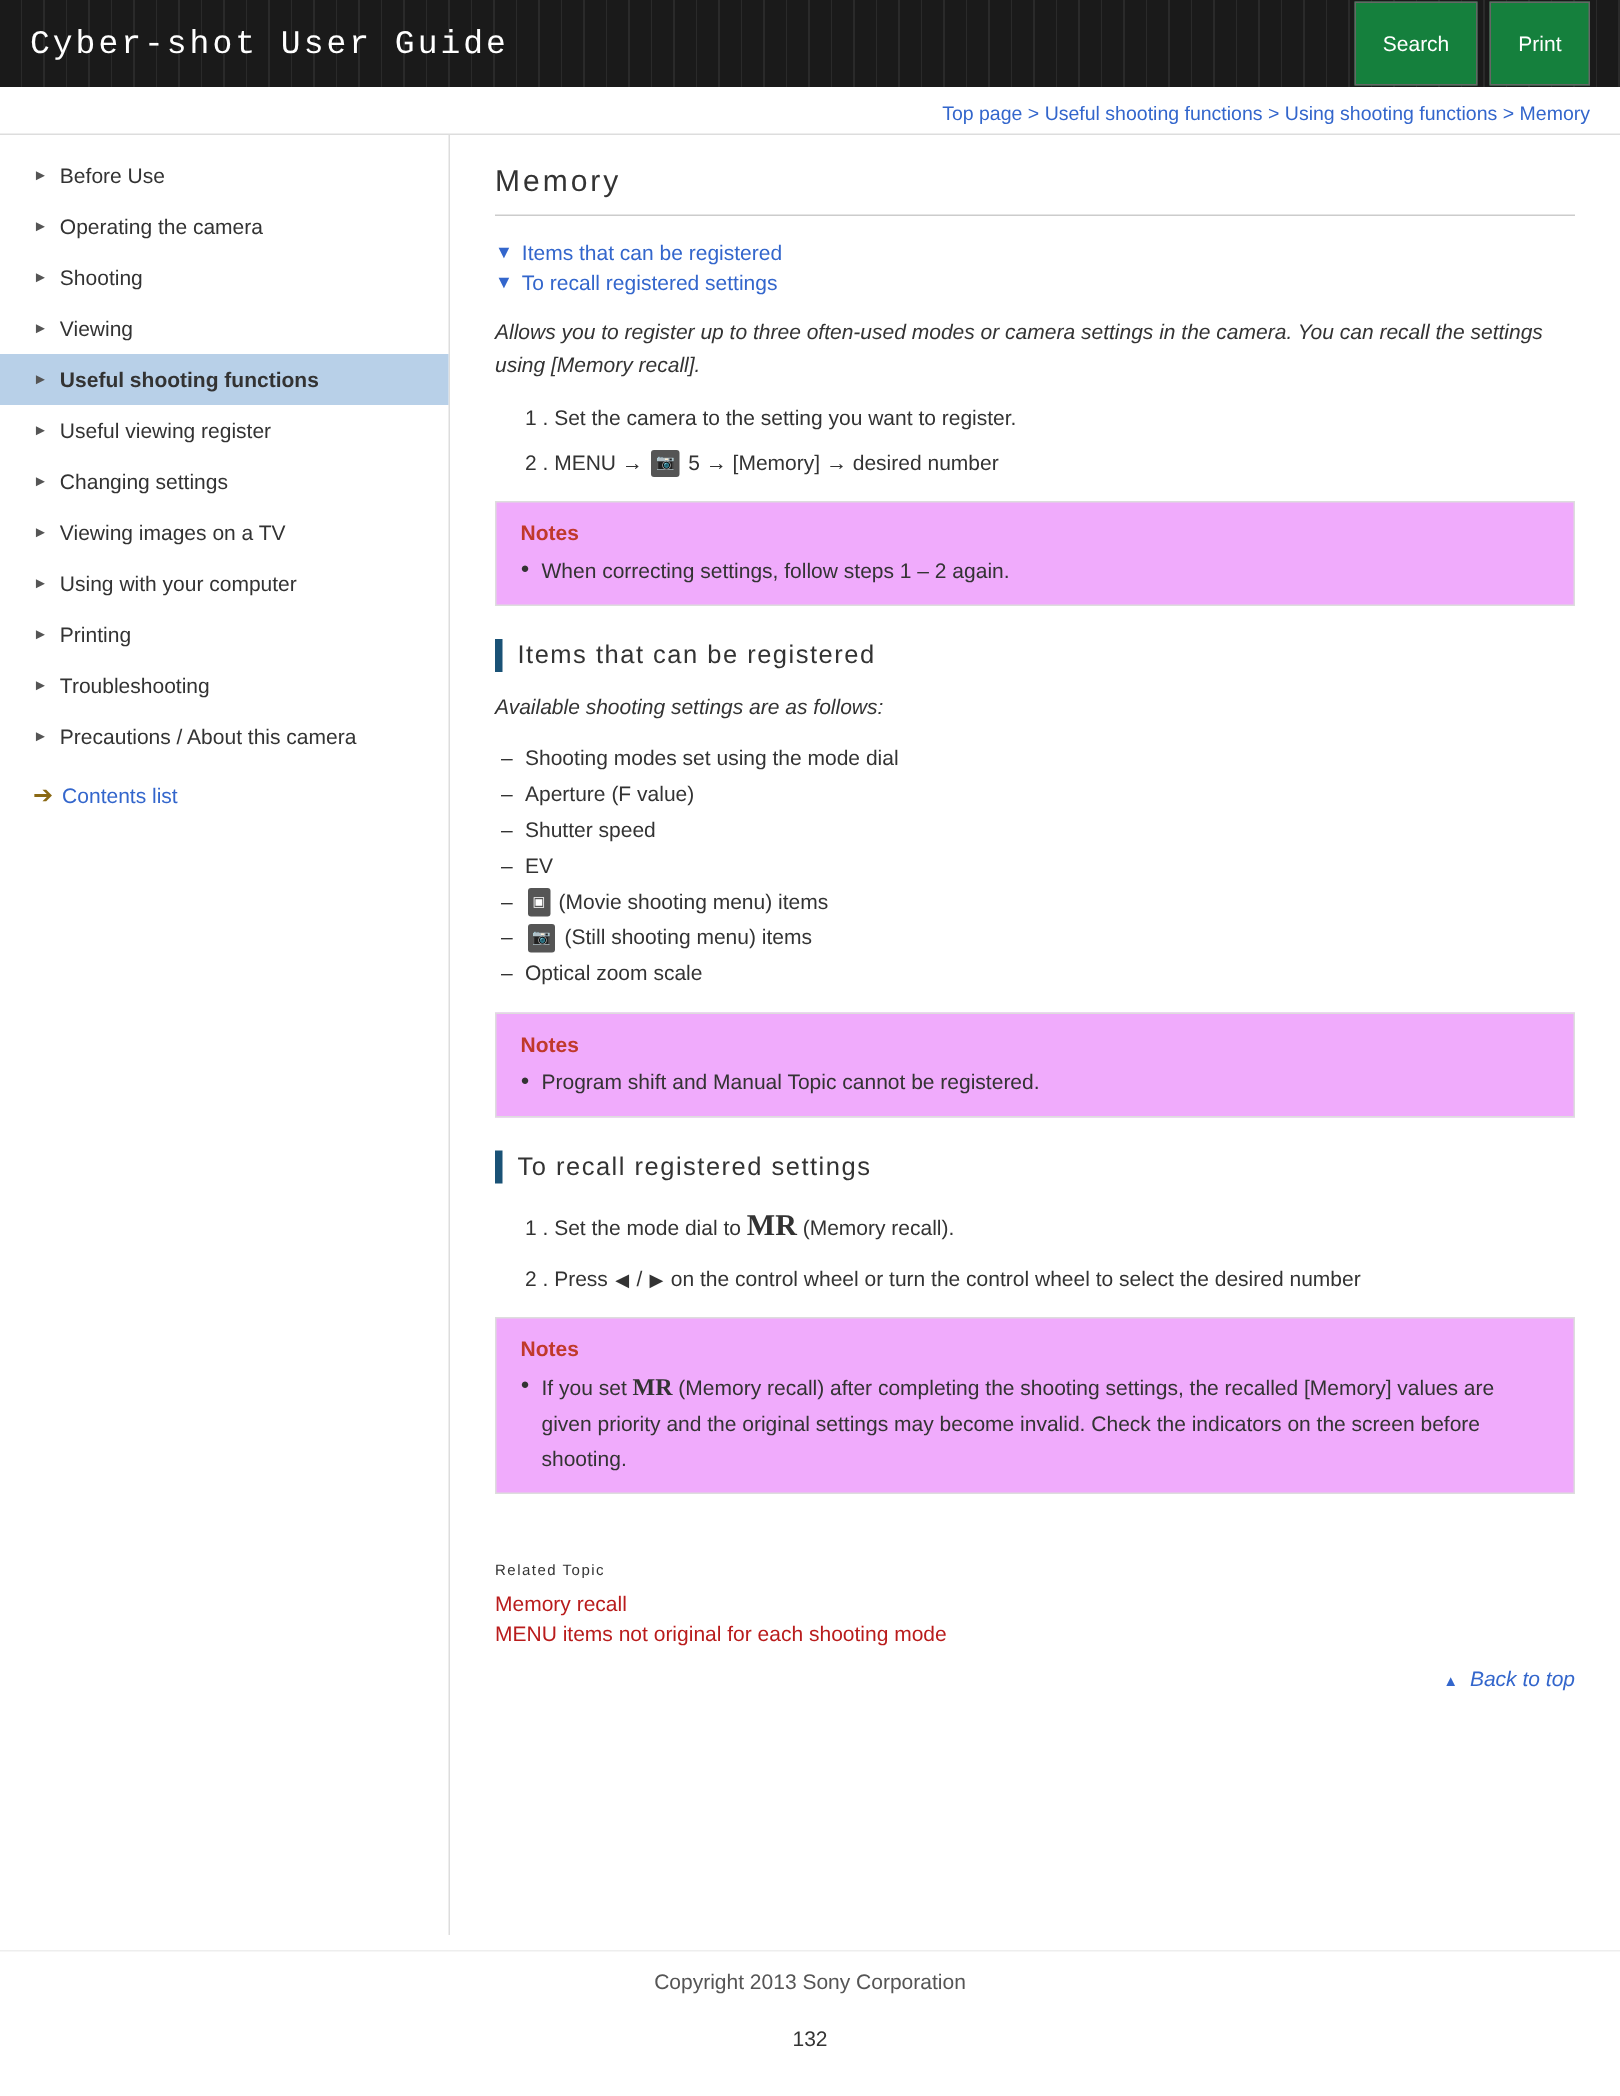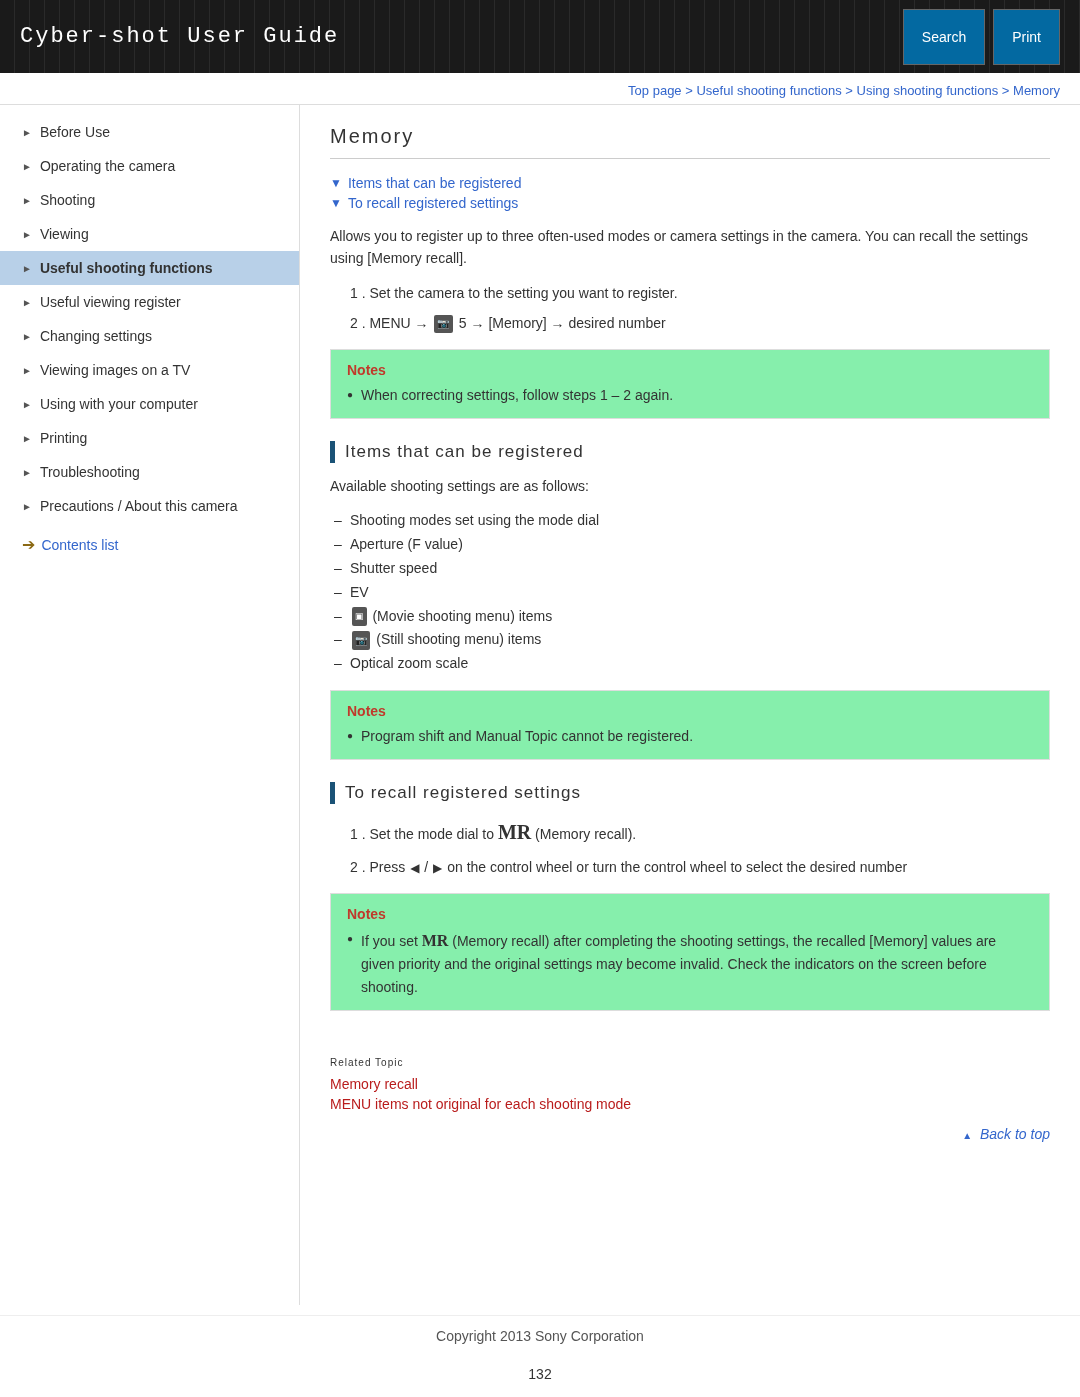--- a/index.html
+++ b/index.html
@@ -12,21 +12,21 @@
       min-height: 1397px;
     }
 
     
     .header {
       background: #1a1a1a;
       display: flex;
       align-items: center;
       justify-content: space-between;
       padding: 0 20px;
-      height: 73px;
+      height: 58px;
       position: relative;
       overflow: hidden;
     }
     .header::before {
       content: '';
       position: absolute;
       top: 0; left: 0; right: 0; bottom: 0;
       background: repeating-linear-gradient(
         90deg,
         transparent,
@@ -43,21 +43,21 @@
       position: relative;
       z-index: 1;
     }
     .header-buttons {
       display: flex;
       gap: 8px;
       position: relative;
       z-index: 1;
     }
     .header-btn {
-      background: #0369a1;
+      background: #15803d;
       color: #fff;
       border: 1px solid #666;
       padding: 19px 18px;
       font-size: 14px;
       cursor: pointer;
     }
 
     
     .breadcrumb {
       text-align: right;
@@ -149,32 +149,33 @@
       color: #3366cc;
       margin-right: 6px;
       font-size: 12px;
     }
 
     
     .body-text {
       font-size: 14px;
       line-height: 1.6;
       margin-bottom: 12px;
+      font-style: italic;
     }
 
     
     .step {
       margin: 8px 0 8px 20px;
       font-size: 14px;
       line-height: 1.6;
     }
 
     
     .notes-box {
-      background: #86efac;
+      background: #f0abfc;
       border: 1px solid #ddd;
       padding: 12px 16px;
       margin: 14px 0;
     }
     .notes-title {
       color: #c0392b;
       font-weight: bold;
       font-size: 14px;
       margin-bottom: 6px;
     }

